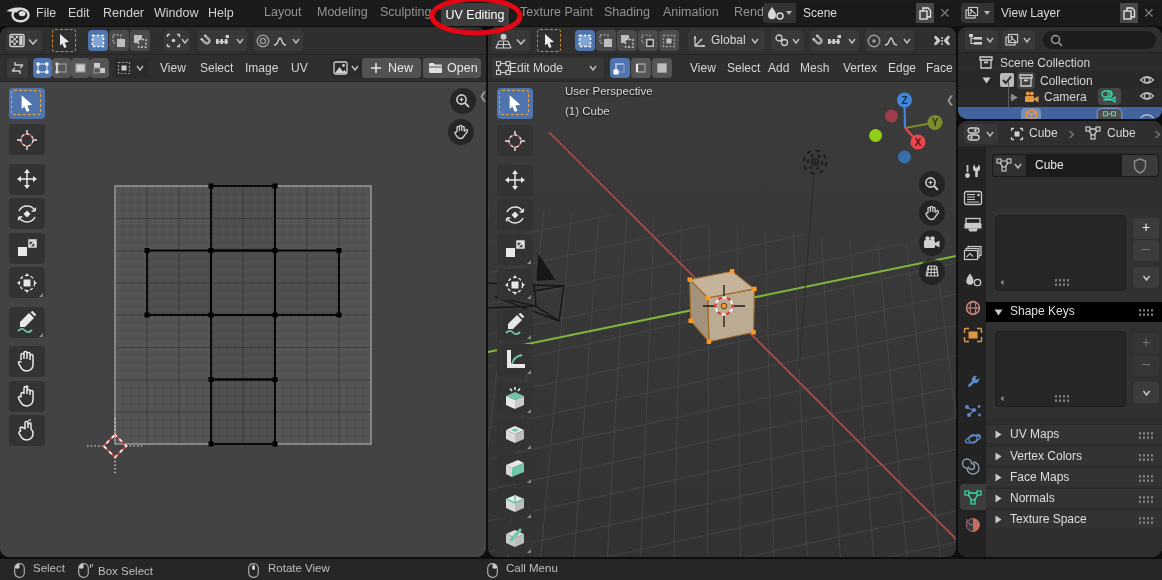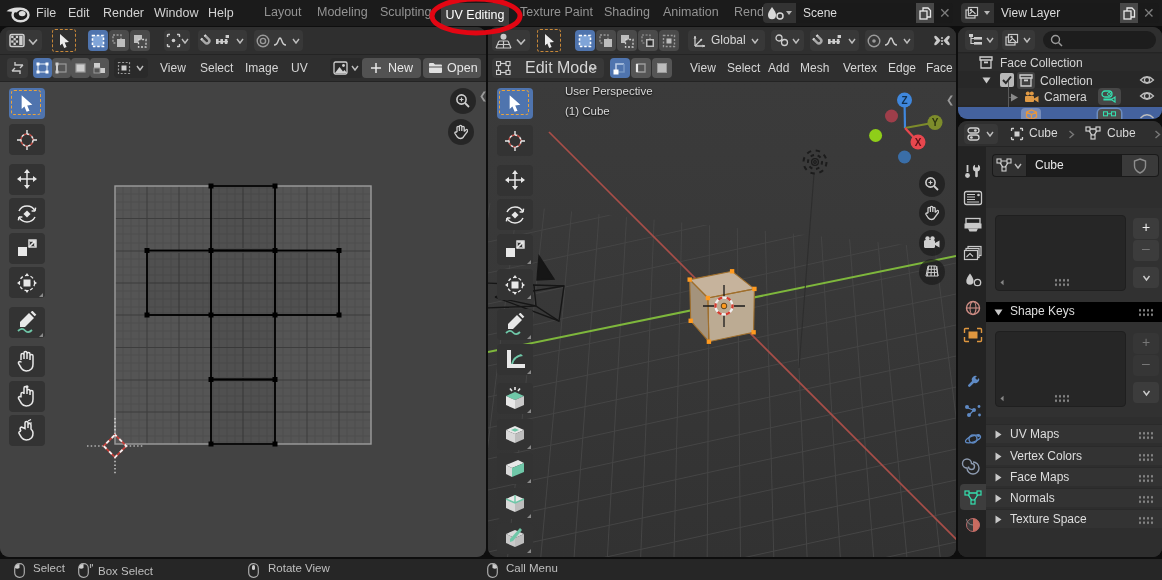--- a/index.html
+++ b/index.html
@@ -527,21 +527,21 @@
 
     <div class="abs" style="top:28px;left:0;width:468px;height:26px">
       <div class="ddbtn" style="left:4px;top:3px;width:112px;height:20px;background:#383838">
         <svg class="abs" style="left:4px;top:3px" width="15" height="14" viewBox="0 0 15 14">
           <rect x="2.5" y="2.5" width="10" height="9" fill="none" stroke="#cdcdcd" stroke-width="1.2"></rect>
           <rect x="0.5" y="0.5" width="4" height="4" fill="#2b2b2b" stroke="#cdcdcd" stroke-width="1.2"></rect>
           <rect x="10" y="0.5" width="4" height="4" fill="#2b2b2b" stroke="#cdcdcd" stroke-width="1.2"></rect>
           <rect x="0.5" y="9.5" width="4" height="4" fill="#2b2b2b" stroke="#cdcdcd" stroke-width="1.2"></rect>
           <rect x="10" y="9.5" width="4" height="4" fill="#2b2b2b" stroke="#cdcdcd" stroke-width="1.2"></rect>
         </svg>
-        <div class="abs" style="left:33px;top:0;line-height:20px;font-size:16px;color:#d6d6d6">Edit Mode</div>
+        <div class="abs" style="left:17px;top:0;line-height:20px;font-size:12px;color:#d6d6d6">Edit Mode</div>
         <svg class="abs" style="left:97px;top:7px" width="8" height="7" viewBox="0 0 8 7">
             <path d="M1 1 L4 5 L7 1" fill="none" stroke="#bdbdbd" stroke-width="1.4"></path>
           </svg>
       </div>
       <div class="toolbtn toolsel" style="left:122px;top:3px;width:20px;height:20px">
         <svg class="abs" style="left:3px;top:3px" width="14" height="14" viewBox="0 0 14 14">
             <path d="M3 11 L3 3 L11 3" fill="none" stroke="#b9cbe6" stroke-width="1.6"></path>
             <path d="M3 11 L11 11 L11 3" fill="none" stroke="#7696c4" stroke-width="1.6"></path>
             <rect x="0.5" y="8.5" width="5" height="5" fill="#fff"></rect>
           </svg>
@@ -809,21 +809,21 @@
         </svg>
     </div>
 
     <div class="abs" style="left:0;top:27px;width:204px;height:17px;background:#2b2b2b"></div>
     <div class="abs" style="left:0;top:61px;width:204px;height:17px;background:#2b2b2b"></div>
 
     <svg class="abs" style="left:21px;top:29px" width="14" height="13" viewBox="0 0 14 13">
       <path d="M1 1 H13 V4 H1 Z M2 4 V12 H12 V4" fill="none" stroke="#d0d0d0" stroke-width="1.3"></path>
         <rect x="5" y="5.5" width="4" height="1.8" fill="#d0d0d0"></rect>
     </svg>
-    <div class="abs" style="left:42px;top:28px;color:#d4d4d4;font-size:12px;line-height:16px">Face Collection</div>
+    <div class="abs" style="left:42px;top:28px;color:#d4d4d4;font-size:12px;line-height:16px">Scene Collection</div>
 
     <svg class="abs" style="left:24px;top:50px" width="9" height="7" viewBox="0 0 9 7">
         <path d="M0.5 0.5 L8.5 0.5 L4.5 6.5 Z" fill="#c9c9c9"></path>
       </svg>
     <div class="abs" style="left:42px;top:46px;width:14px;height:14px;background:#b9b9b9;border-radius:2px">
       <svg width="14" height="14" viewBox="0 0 14 14">
           <path d="M3 7 L5.8 10 L11 3.5" fill="none" stroke="#2a2a2a" stroke-width="2"></path>
         </svg>
     </div>
     <div class="abs" style="left:59px;top:45px;width:18px;height:17px;background:#424242;border-radius:3px">

